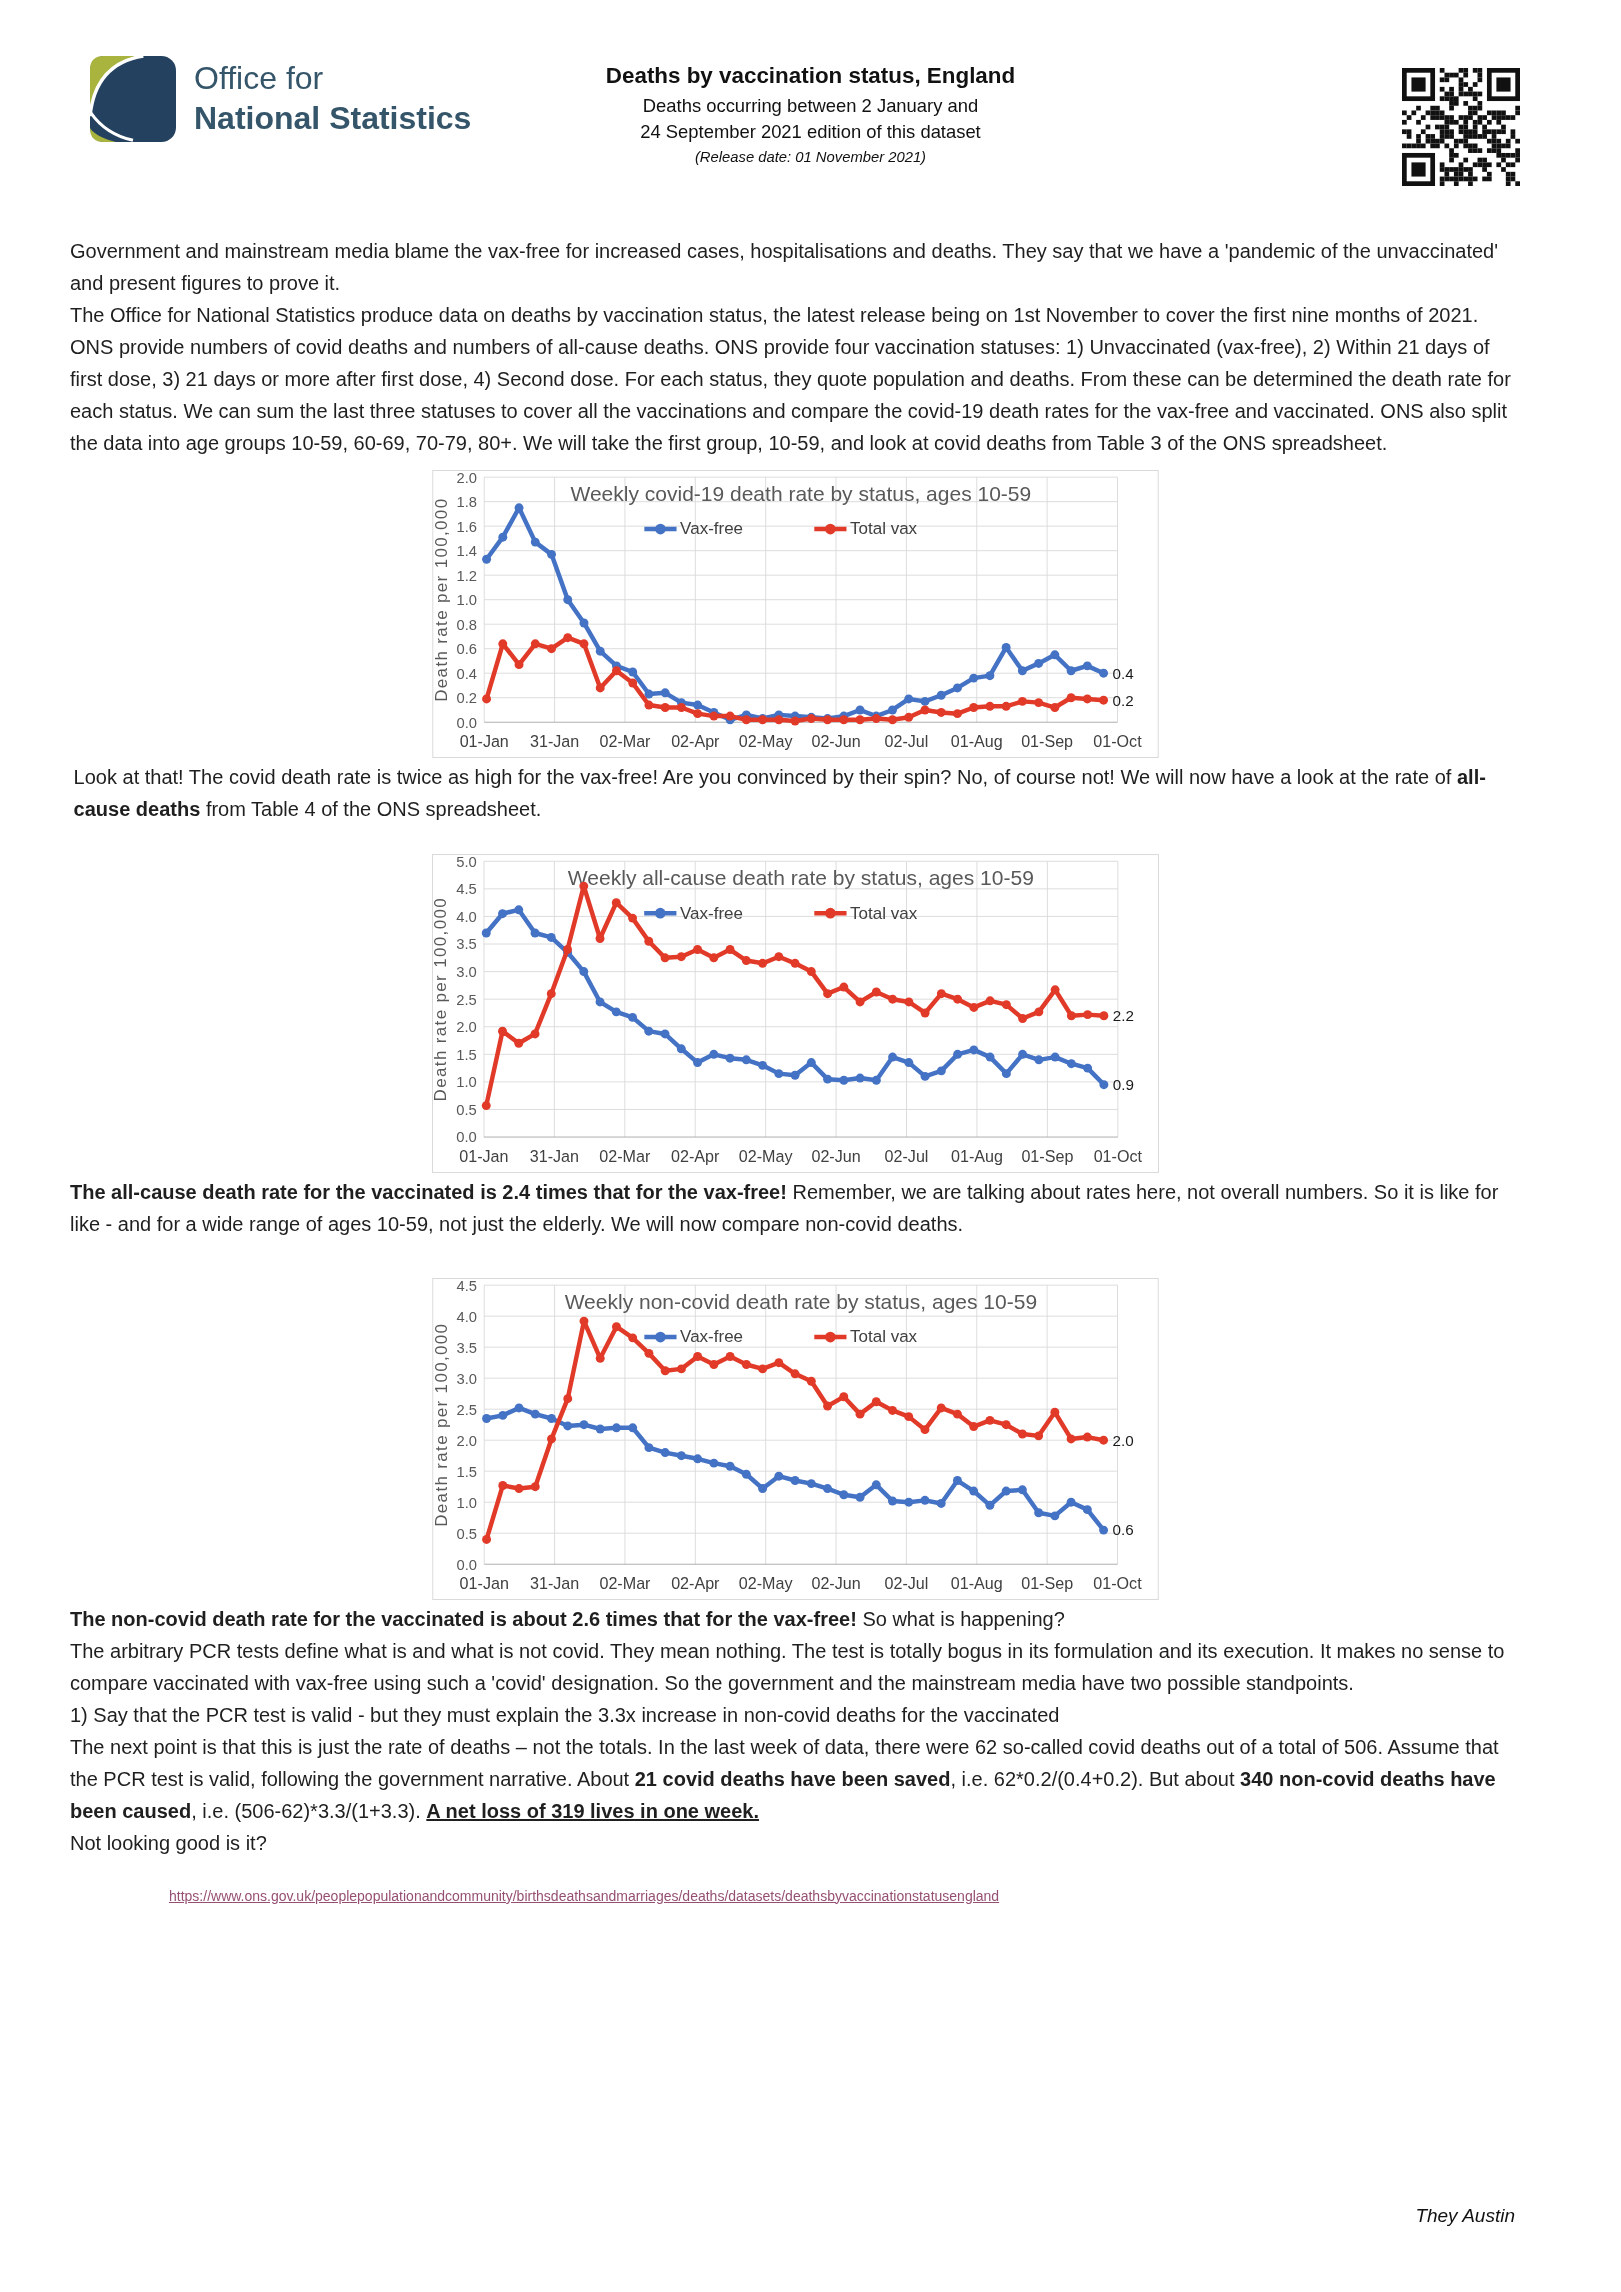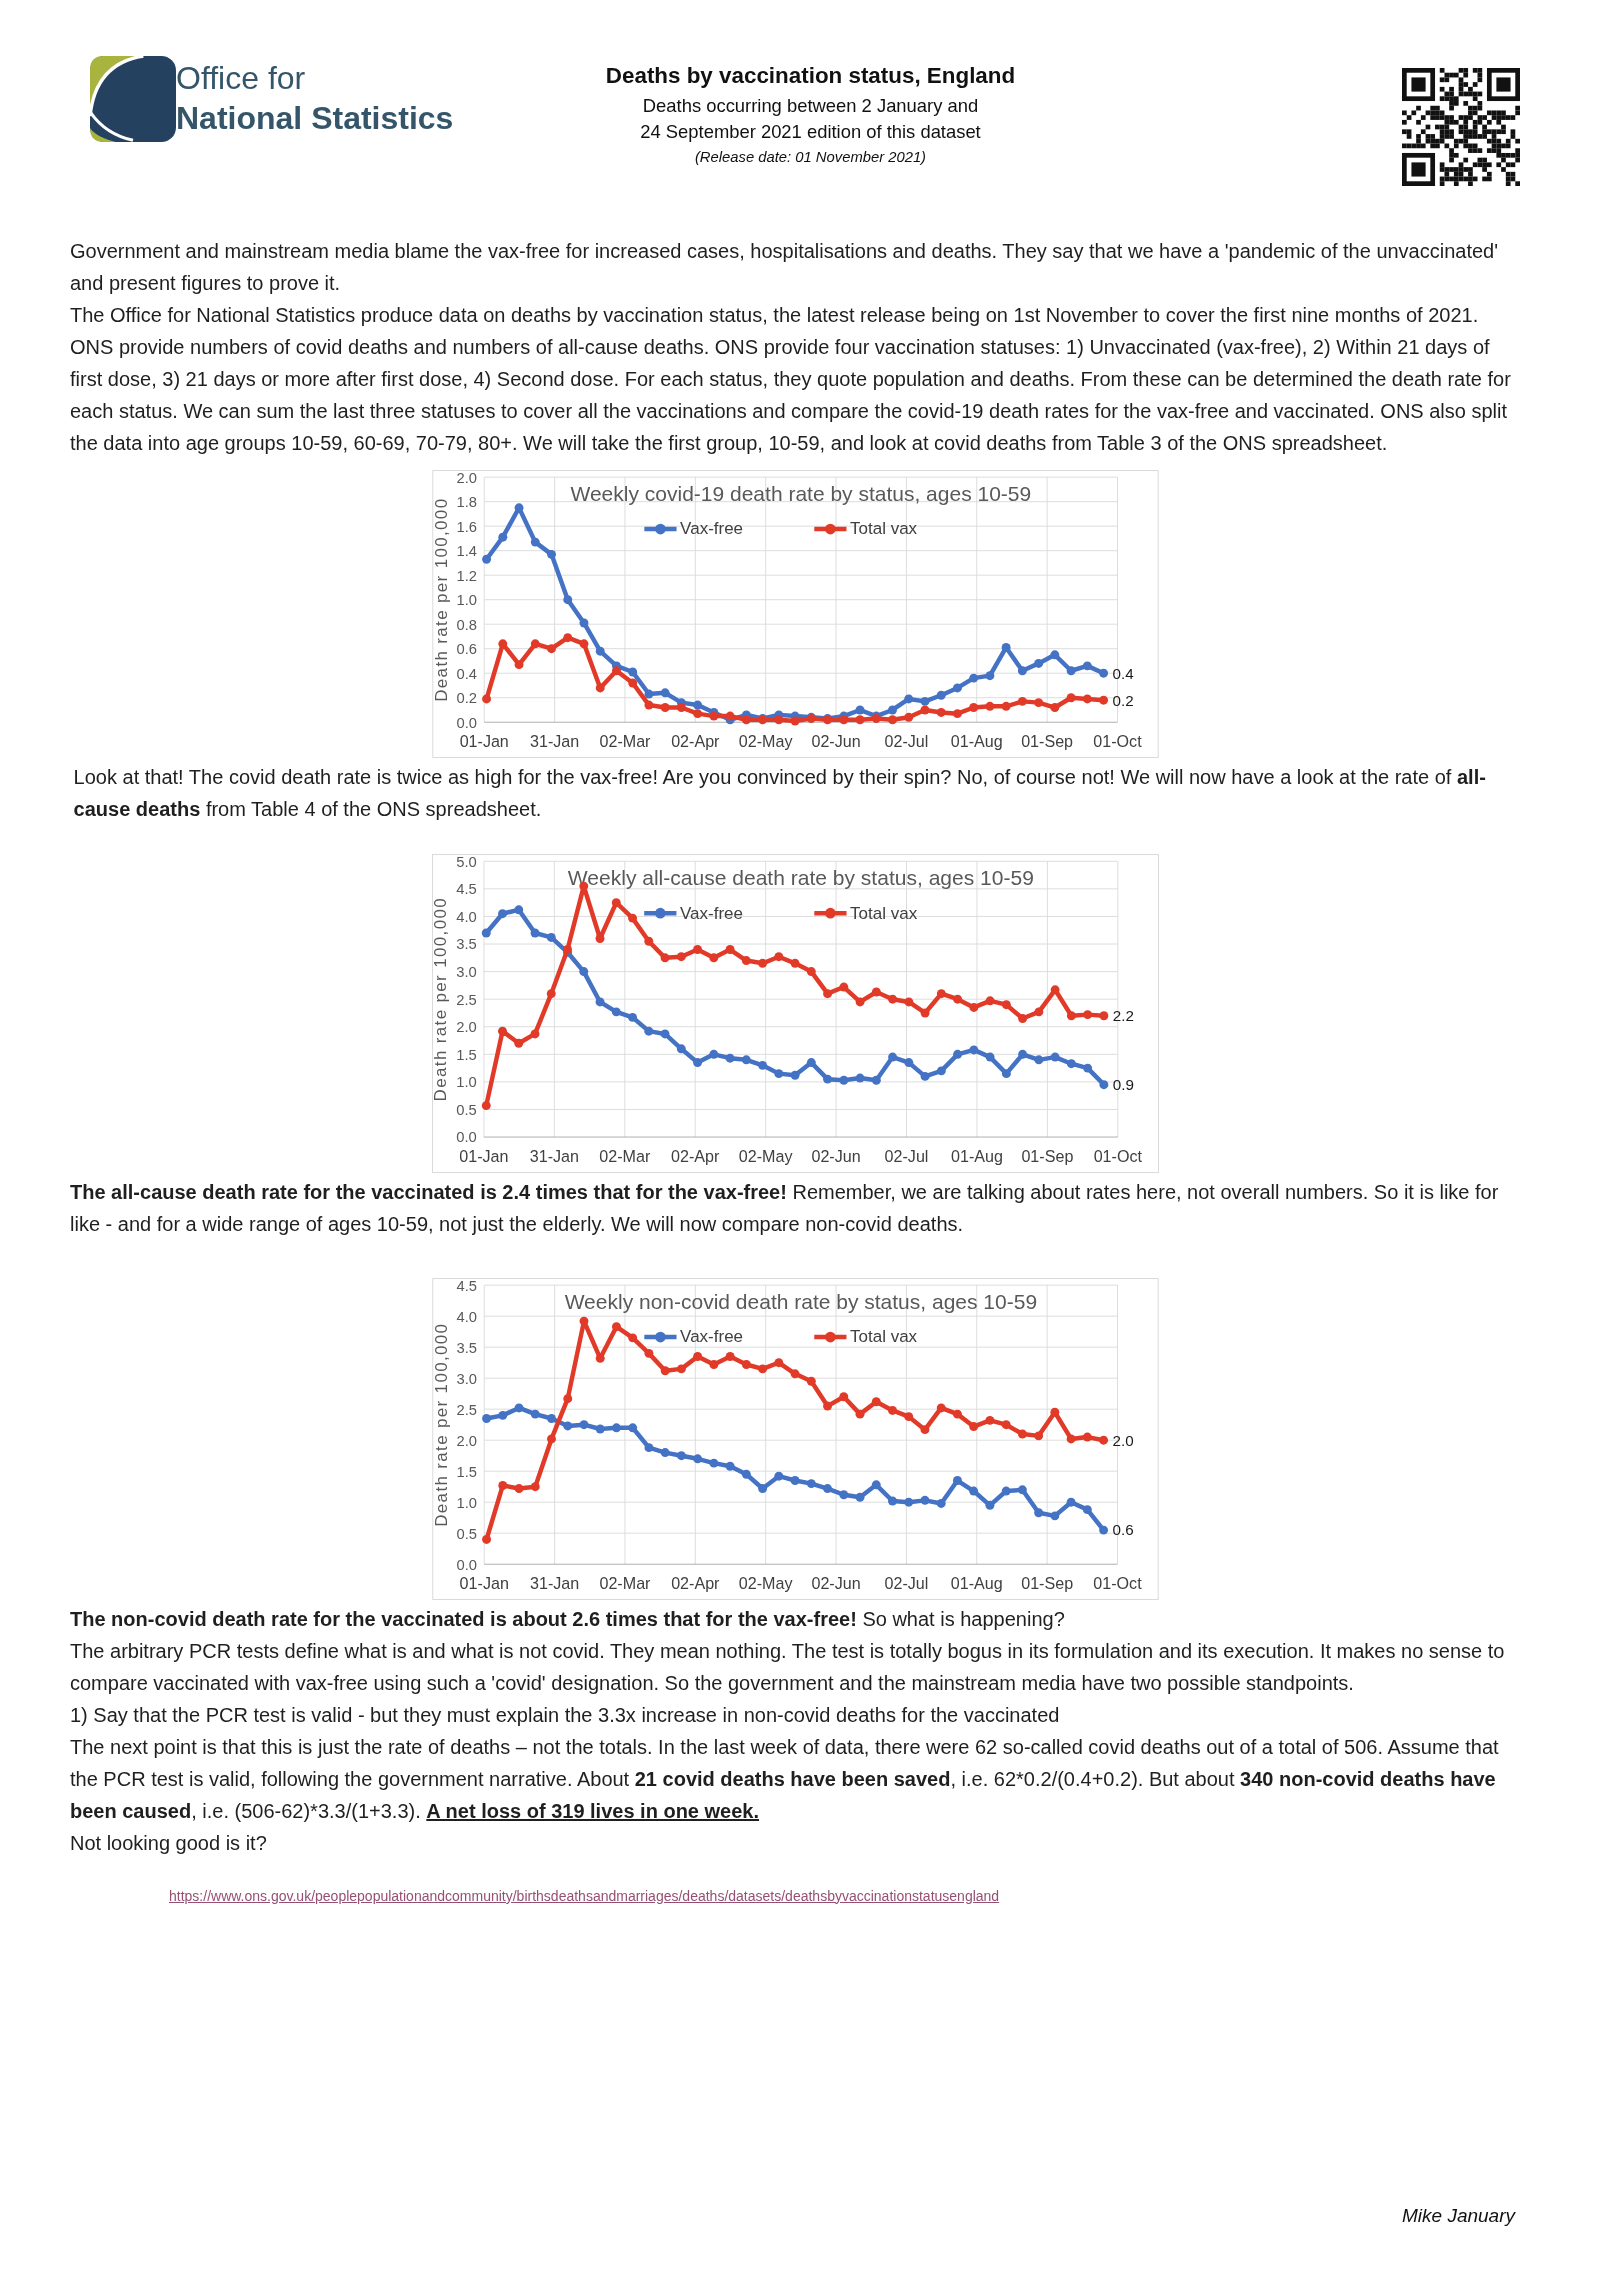--- a/index.html
+++ b/index.html
@@ -2,21 +2,21 @@
 <html style="font-size:14.3px"><head>
 <meta charset="utf-8">
 <style>
   html,body{margin:0;padding:0;background:#fff;}
   .page{position:relative;width:1621px;height:2293px;background:#ffffff;
         font-family:"Liberation Sans",sans-serif;color:#1f1f1f;overflow:hidden;}
 
   
   .logo{position:absolute;left:90px;top:56px;display:flex;align-items:flex-start;}
   .logo-mark{width:86px;height:86px;}
-  .logo-text{margin-top:1.8px;color:#35566a;font-size:32px;line-height:40px;}
+  .logo-text{margin-left:18px;margin-top:1.8px;color:#35566a;font-size:32px;line-height:40px;}
   .logo-text .l2{font-weight:700;}
   .title-block{position:absolute;left:502px;right:502px;top:63px;text-align:center;color:#111;}
   .doc-title{font-size:22.4px;font-weight:700;}
   .doc-sub{font-size:18.4px;margin-top:6.3px;}
   .doc-sub2{font-size:18.4px;margin-top:3.6px;}
   .doc-release{font-size:14.8px;margin-top:6.3px;font-style:italic;}
   .qr{position:absolute;right:101px;top:68px;width:118px;height:118px;}
 
   
   .content{padding:235px 100px 0 70px;}
@@ -727,15 +727,15 @@
 
     <p class="body mt-p7"><span>The next point is that this is just the rate of deaths – not the totals. In the last week of data, there were 62 so-called covid deaths out of a total of 506. Assume that the PCR test is valid, following the government narrative. About </span><span class="b">21 covid deaths have been saved</span><span>, i.e. 62*0.2/(0.4+0.2). But about </span><span class="b">340 non-covid deaths have been caused</span><span>, i.e. (506-62)*3.3/(1+3.3). </span><span class="b u">A net loss of 319 lives in one week.</span></p>
 
     <p class="body mt-p8"><span>Not looking good is it?</span></p>
 
     <div class="link-row">
       <a class="doclink" href="#">https://www.ons.gov.uk/peoplepopulationandcommunity/birthsdeathsandmarriages/deaths/datasets/deathsbyvaccinationstatusengland</a>
     </div>
   </div>
 
-  <div class="signature">Mike January</div>
+  <div class="signature">They Austin</div>
 </div>
 
 
 </body></html>

